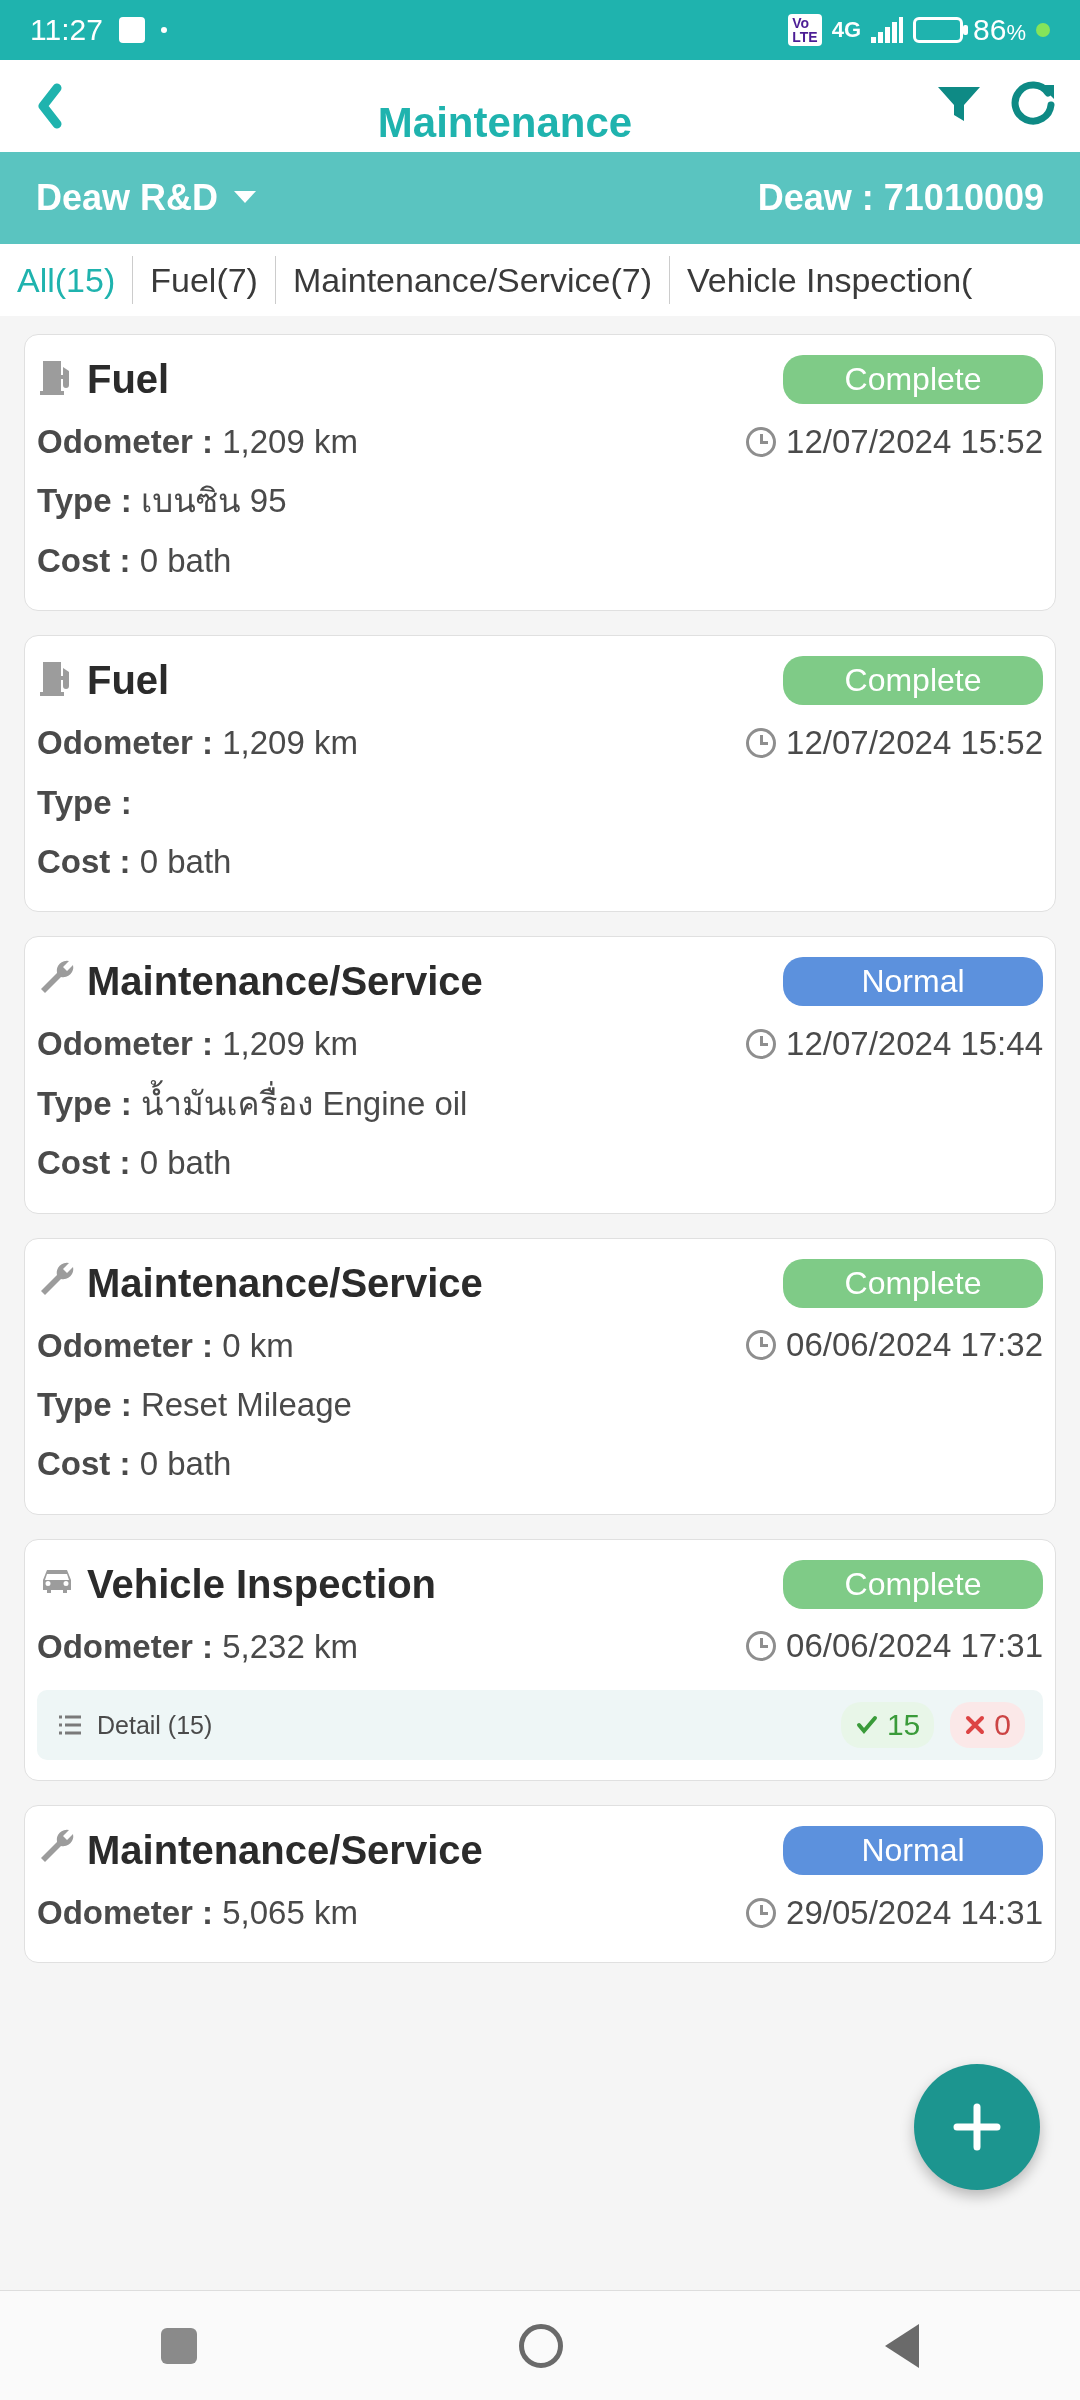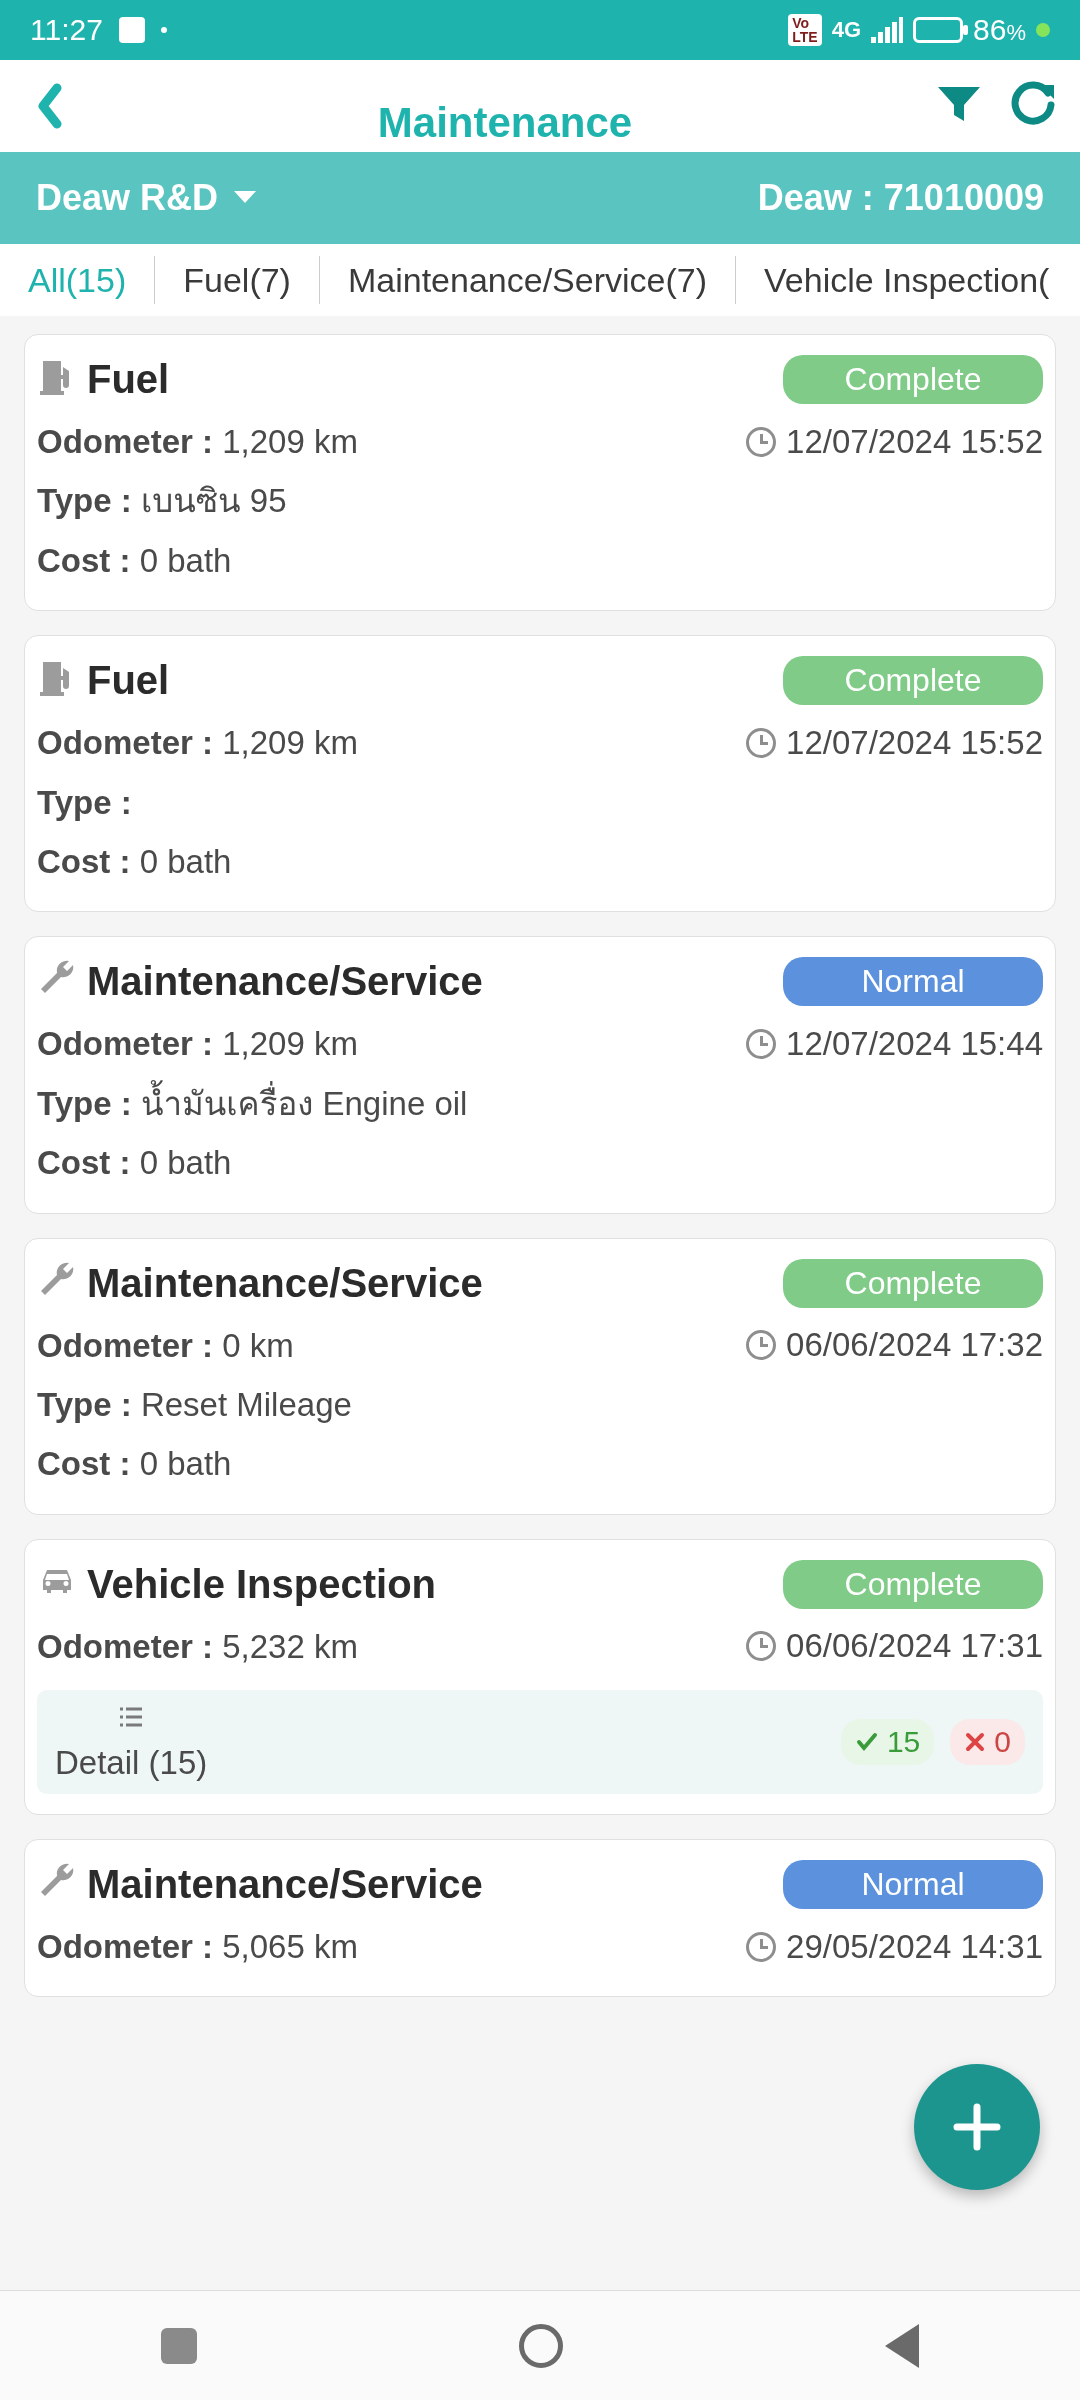--- a/index.html
+++ b/index.html
@@ -19,21 +19,21 @@
     justify-content: space-between;
     padding: 14px 30px;
     color: #fff;
     font-size: 30px;
     font-weight: 500;
   }
   .status-left { display: flex; align-items: center; gap: 16px; }
   .status-right { display: flex; align-items: center; gap: 10px; }
   .sq { width: 26px; height: 26px; background: #fff; border-radius: 4px; }
   .dot { width: 6px; height: 6px; background: #fff; border-radius: 50%; }
-  .volte-box { background:#fff; color:#7f1d1d; font-size:14px; padding:2px 4px; border-radius:4px; font-weight:700; line-height:1;}
+  .volte-box { background:#fff; color:#4c1d95; font-size:14px; padding:2px 4px; border-radius:4px; font-weight:700; line-height:1;}
   .battery { width: 50px; height: 26px; border: 3px solid #fff; border-radius: 6px; position: relative; }
   .battery::after { content:''; position:absolute; right:-8px; top:5px; width:5px; height:10px; background:#fff; border-radius:2px;}
   .battery-fill { background:#fff; height:100%; width:86%; border-radius:2px;}
   .gdot { width:14px; height:14px; background:#86e45a; border-radius:50%;}
 
   .app-bar {
     background: #fff;
     height: 92px;
     display: flex;
     align-items: center;
@@ -59,21 +59,21 @@
   .tabs {
     background: #fff;
     height: 72px;
     display: flex;
     align-items: center;
     font-size: 34px;
     color: #3a3a3a;
     overflow: hidden;
     white-space: nowrap;
   }
-  .tab { padding: 0 28px; height: 48px; display:flex; align-items:center; border-right: 1px solid #ccc;}
+  .tab { padding: 0 17px; height: 48px; display:flex; align-items:center; border-right: 1px solid #ccc;}
   .tab.active { color: #1fb3ae; }
   .tab:last-child { border-right: none; }
 
   .list { padding: 18px 24px; display:flex; flex-direction:column; gap: 24px;}
   .card {
     background: #fff;
     border: 1px solid #e0e0e0;
     border-radius: 14px;
     padding: 20px 12px;
   }
@@ -86,21 +86,21 @@
   .meta { font-size: 33px; color:#4a4a4a; line-height: 1.8;}
   .meta b { font-weight:700; }
   .datetime { display:flex; align-items:center; gap:10px; font-size: 33px; color:#4a4a4a;}
   .clock-ico { width:30px; height:30px; border:3px solid #8e8e8e; border-radius:50%; position:relative;}
   .clock-ico::before { content:''; position:absolute; left:11px; top:4px; width:3px; height:10px; background:#8e8e8e;}
   .clock-ico::after { content:''; position:absolute; left:11px; top:11px; width:8px; height:3px; background:#8e8e8e;}
   .detail-bar {
     background:#eef6f6; border-radius:10px; padding: 12px 18px; margin-top: 14px;
     display:flex; align-items:center; justify-content:space-between;
   }
-  .detail-left { display:flex; align-items:center; gap:12px; color:#4a4a4a; font-size:33px;flex-direction:column;}
+  .detail-left { display:flex; align-items:center; gap:12px; color:#4a4a4a; font-size:25px;}
   .detail-pills { display:flex; gap:16px;}
   .pill { display:flex; align-items:center; gap:8px; padding:6px 14px; border-radius:20px; font-size:30px;}
   .pill.ok { background:#e8f6e8; color:#3a9b3a;}
   .pill.bad { background:#fbe8e8; color:#c44;}
   .fab {
     position:absolute; right:40px; bottom:210px; width:126px; height:126px; border-radius:50%;
     background:#1c958f; color:#fff; display:flex; align-items:center; justify-content:center;
     font-size:70px; font-weight:300; box-shadow:0 6px 14px rgba(0,0,0,.25);
   }
   .nav-bar {

